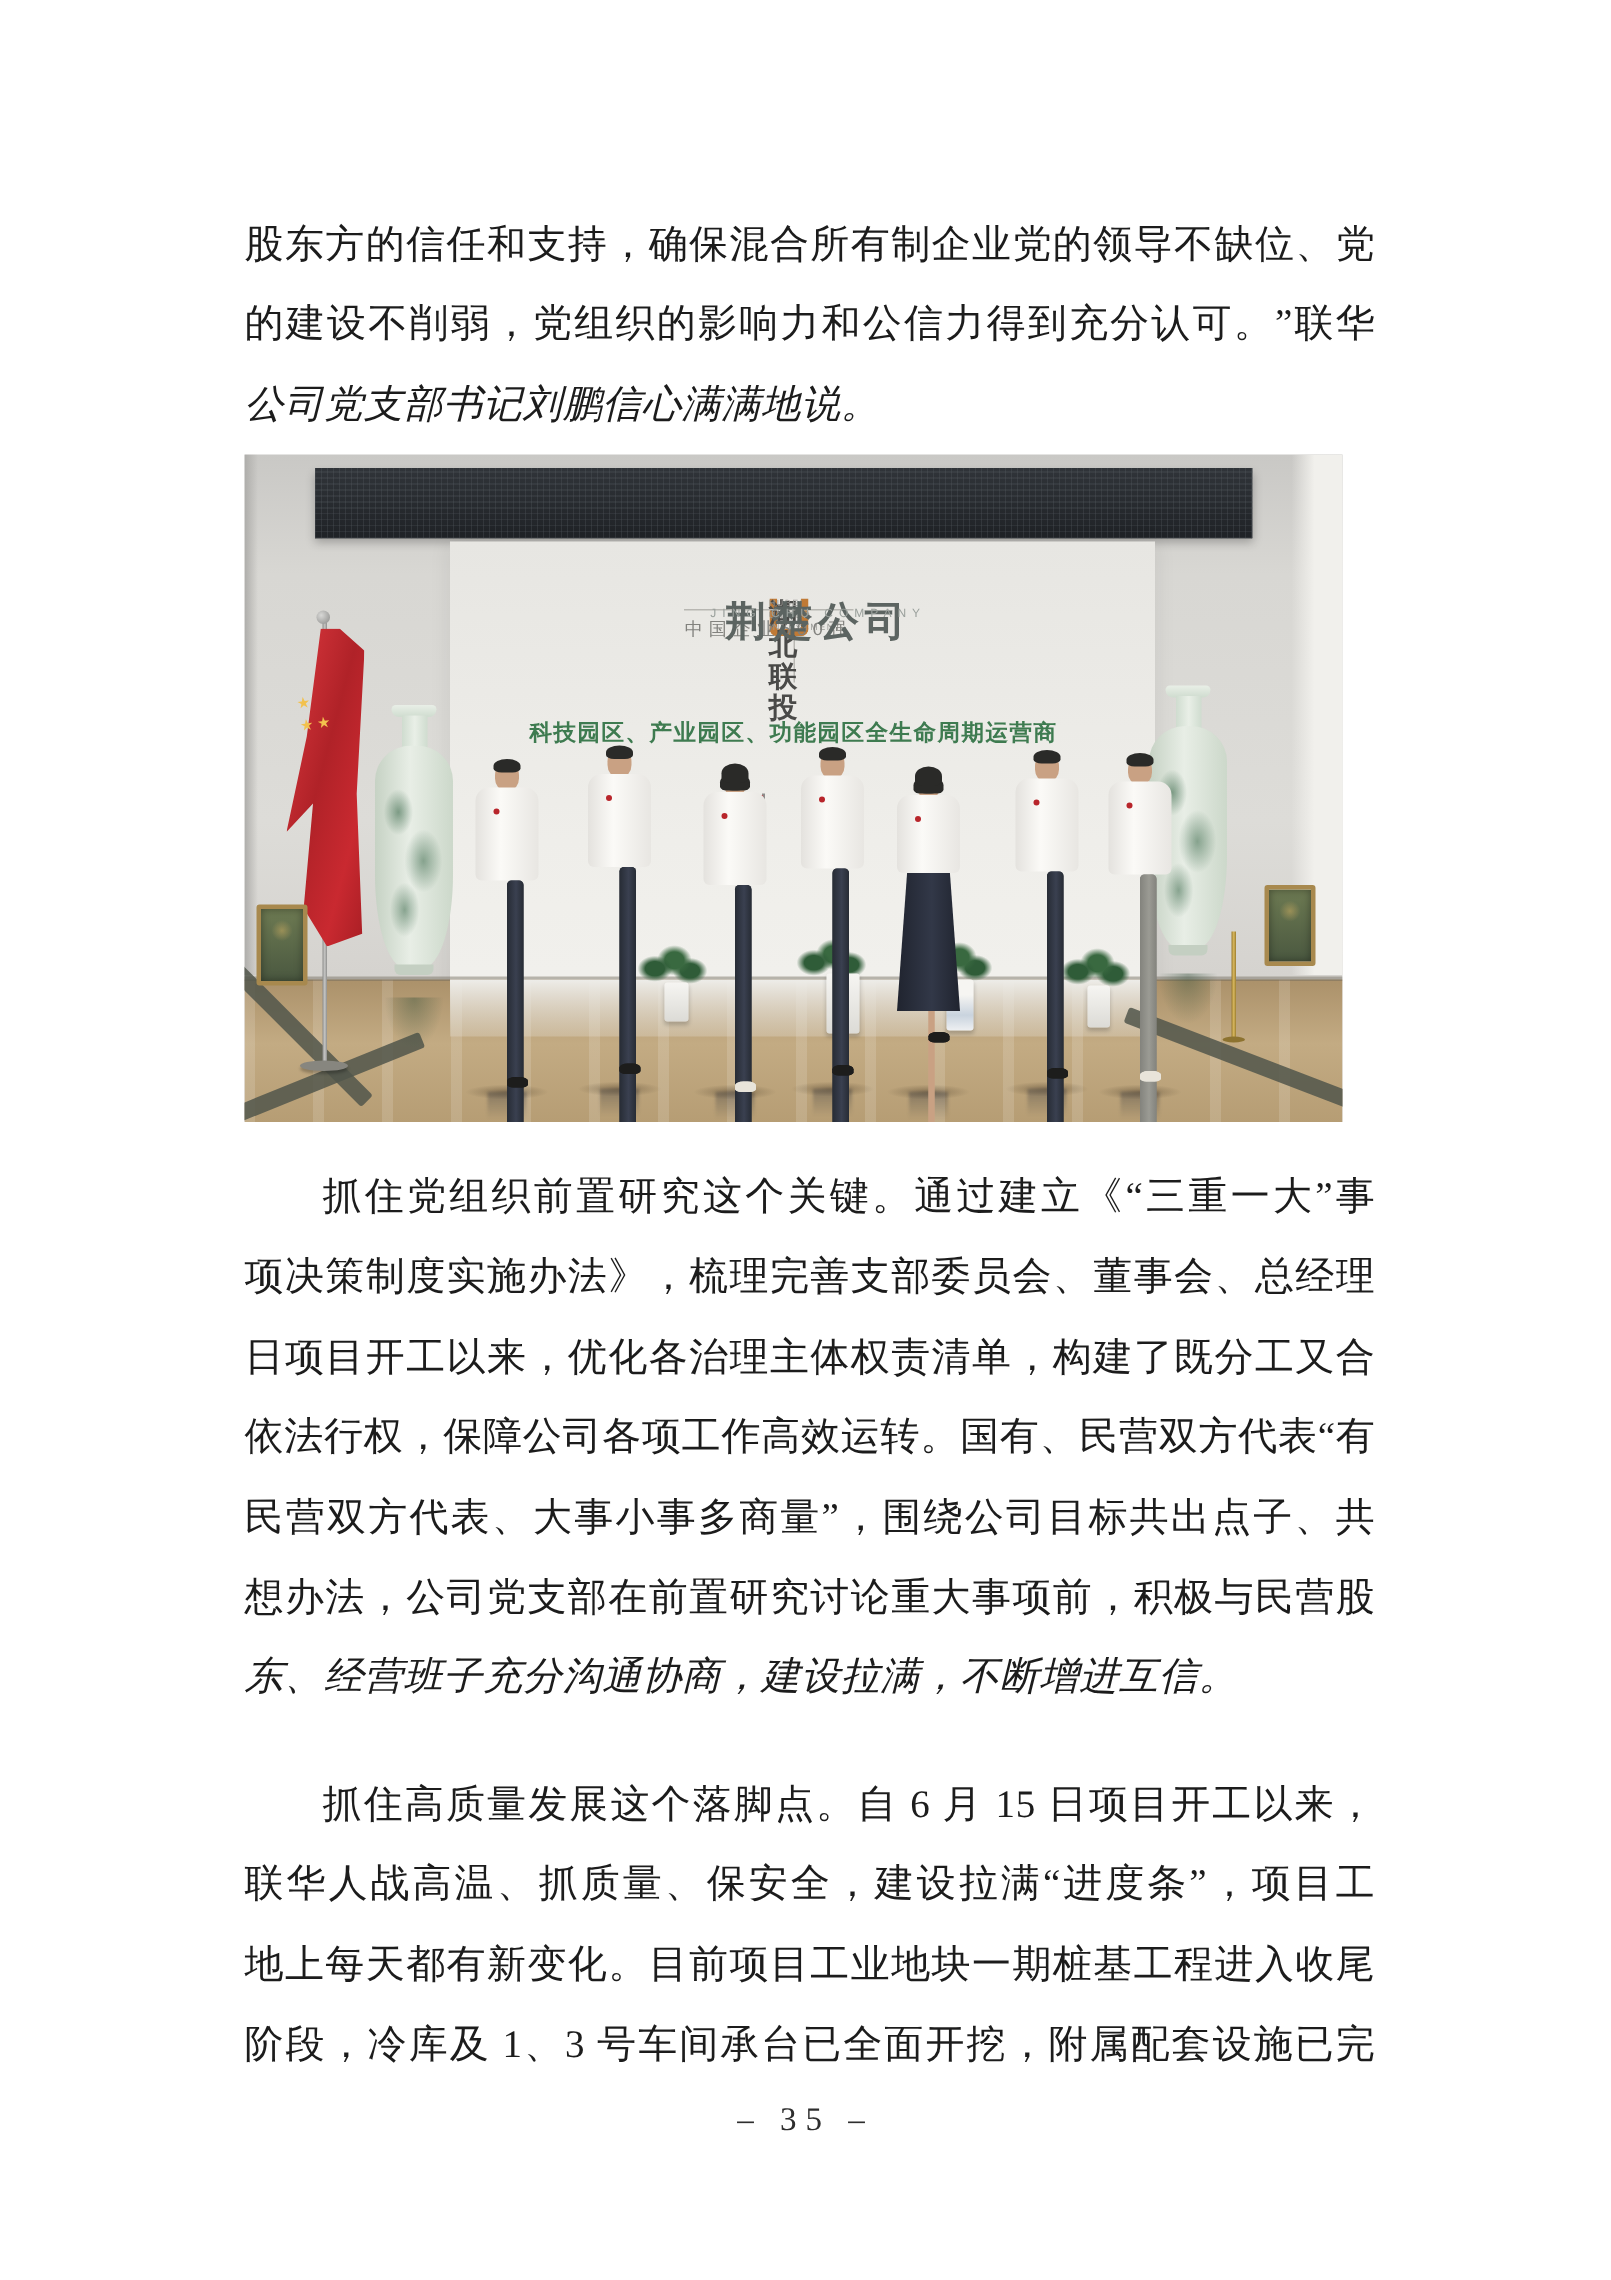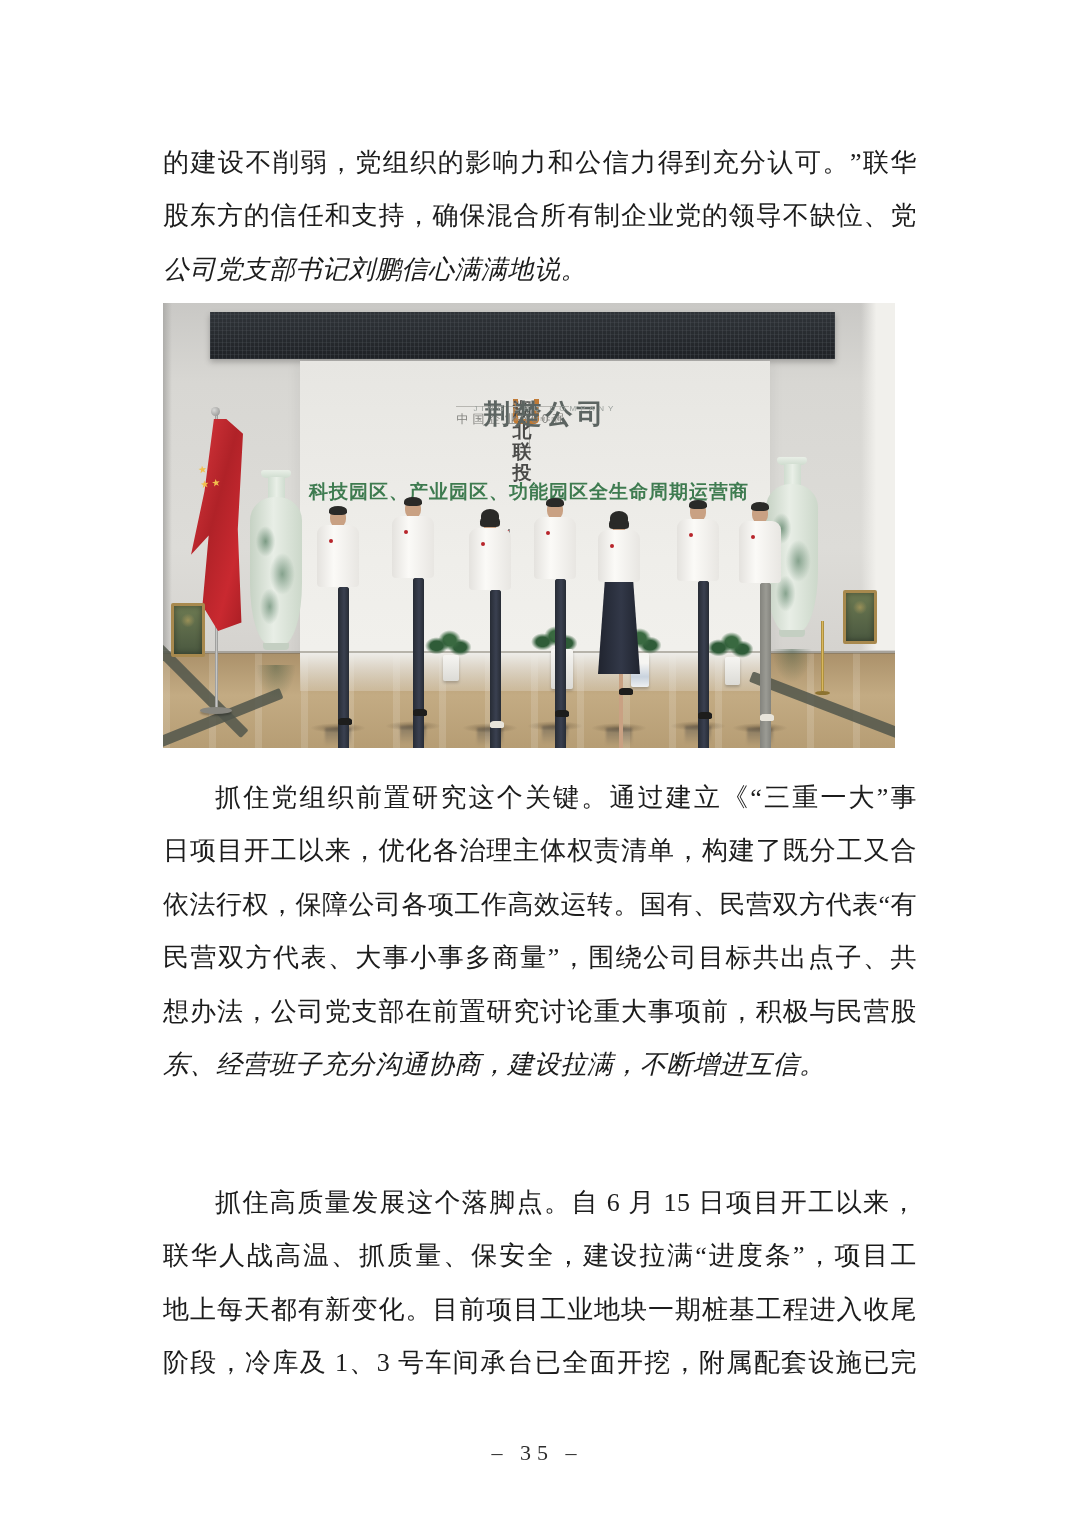--- a/index.html
+++ b/index.html
@@ -5,21 +5,21 @@
   html,body{margin:0;padding:0;background:#ffffff;}
   .page{position:relative;width:1074px;height:1520px;background:#ffffff;overflow:hidden;
         font-family:"Liberation Serif","DejaVu Serif",serif;color:#1c1c1c;}
   
   .para{position:absolute;left:163px;width:754px;}
   .line{height:53.4px;line-height:53.4px;font-size:26px;
         text-align:justify;text-align-last:justify;letter-spacing:.5px;white-space:nowrap;}
   .line.short{text-align-last:left;font-style:italic;}
   .line.indent{padding-left:52px;}
   .page-number{position:absolute;left:0;right:0;top:1400px;text-align:center;
-               font-size:22px;color:#2e2e2e;letter-spacing:6px;margin-top:40px;}
+               font-size:22px;color:#2e2e2e;letter-spacing:6px;}
   
   .photo{position:absolute;left:163px;top:303px;width:732px;height:445px;overflow:hidden;
          background:linear-gradient(180deg,#c9c8c5 0%,#d8d7d3 18%,#dddcd8 55%,#d5d3cf 78%);}
   .photo *{position:absolute;}
   .edge-l{left:0;top:0;width:9px;height:78%;background:linear-gradient(90deg,#aeadaa,rgba(174,173,170,0));}
   .edge-r{right:0;top:0;width:34px;height:78%;background:linear-gradient(270deg,#f1f0ec 55%,rgba(241,240,236,0));}
   .led{left:47px;top:9px;width:625px;height:47px;background:
        repeating-linear-gradient(90deg,rgba(90,96,102,.28) 0 1px,transparent 1px 4px),
        repeating-linear-gradient(0deg,rgba(90,96,102,.22) 0 1px,transparent 1px 4px),
        linear-gradient(180deg,#303439,#1f2226);box-shadow:0 3px 6px rgba(0,0,0,.25);}
@@ -34,21 +34,21 @@
   .ulogo{width:16px;height:20px;border:5px solid #c07a36;border-top:none;border-radius:0 0 5px 5px;
          box-shadow:inset 0 0 0 2px #eceae6;}
   .brand-cn{font-size:19px;font-weight:bold;color:#4a4a48;letter-spacing:2px;line-height:21px;}
   .brand-sub{font-size:6px;color:#9b9b97;letter-spacing:1px;line-height:8px;}
   .badge{margin-top:7px;border-top:1px solid #b8b7b2;padding-top:4px;
          font-size:12px;color:#82827e;letter-spacing:4px;}
   .vline{width:1px;height:54px;background:#b9b8b3;margin-top:2px;}
   .sign-right{display:flex;flex-direction:column;align-items:center;}
   .brand2{font-size:27px;font-weight:bold;color:#5c6461;letter-spacing:4px;line-height:30px;}
   .brand2-sub{font-size:8px;color:#9aa09c;letter-spacing:4px;margin-top:5px;}
-  .slogan{left:0;right:0;top:176px;text-align:center;font-size:19px;font-weight:bold;color:#3e7b50;
+  .slogan{left:0;right:0;top:176px;text-align:center;font-size:15px;font-weight:bold;color:#3e7b50;
           letter-spacing:1px;font-family:Liberation Sans, sans-serif;}
   
   .floor{left:0;top:350px;width:732px;height:95px;background:
          repeating-linear-gradient(90deg,rgba(255,255,255,.14) 0 7px,rgba(255,255,255,0) 7px 46px),
          linear-gradient(180deg,#ab916a,#c3ab83 45%,#b69d74);}
   .floorline{left:0;top:348px;width:732px;height:3px;background:rgba(110,104,92,.45);}
   .skirt{left:137px;top:350px;width:470px;height:38px;
          background:linear-gradient(180deg,#eeede9,rgba(238,237,233,.25));}
   .strip{background:#51564b;opacity:.85;height:11px;border-radius:2px;}
   .strip.la{left:-4px;top:434px;width:132px;transform-origin:0 50%;transform:rotate(-22deg);}
@@ -114,22 +114,22 @@
   .p-ankle{width:4px;height:100%;background:#c9a183;}
   .pshadow{width:56px;height:10px;border-radius:50%;background:radial-gradient(ellipse,rgba(55,42,25,.4),rgba(55,42,25,0) 70%);}
   .prefl{width:26px;height:18px;background:linear-gradient(180deg,rgba(38,42,52,.35),rgba(38,42,52,0));filter:blur(1px);}
 </style>
 </head>
 <body>
 
 <div class="page">
 
   <div class="para" style="top:136px;">
+    <div class="line">股东方的信任和支持，确保混合所有制企业党的领导不缺位、党</div>
     <div class="line">的建设不削弱，党组织的影响力和公信力得到充分认可。”联华</div>
-    <div class="line">股东方的信任和支持，确保混合所有制企业党的领导不缺位、党</div>
     <div class="line short">公司党支部书记刘鹏信心满满地说。</div>
   </div>
 
   <div class="photo">
     <div class="edge-l"></div>
     <div class="edge-r"></div>
     <div class="led"></div>
     <div class="backdrop"></div>
 
     <div class="floor"></div>
@@ -293,20 +293,21 @@
         </div>
       <div class="p-feet">
           <div class="p-foot"></div>
           <div class="p-foot"></div>
         </div>
     </div>
   </div>
 
   <div class="para" style="top:771px;">
     <div class="line indent">抓住党组织前置研究这个关键。通过建立《“三重一大”事</div>
+    <div class="line">项决策制度实施办法》，梳理完善支部委员会、董事会、总经理</div>
     <div class="line">日项目开工以来，优化各治理主体权责清单，构建了既分工又合</div>
     <div class="line">依法行权，保障公司各项工作高效运转。国有、民营双方代表“有</div>
     <div class="line">民营双方代表、大事小事多商量”，围绕公司目标共出点子、共</div>
     <div class="line">想办法，公司党支部在前置研究讨论重大事项前，积极与民营股</div>
     <div class="line short">东、经营班子充分沟通协商，建设拉满，不断增进互信。</div>
   </div>
 
   <div class="para" style="top:1176px;">
     <div class="line indent">抓住高质量发展这个落脚点。自 6 月 15 日项目开工以来，</div>
     <div class="line">联华人战高温、抓质量、保安全，建设拉满“进度条”，项目工</div>

